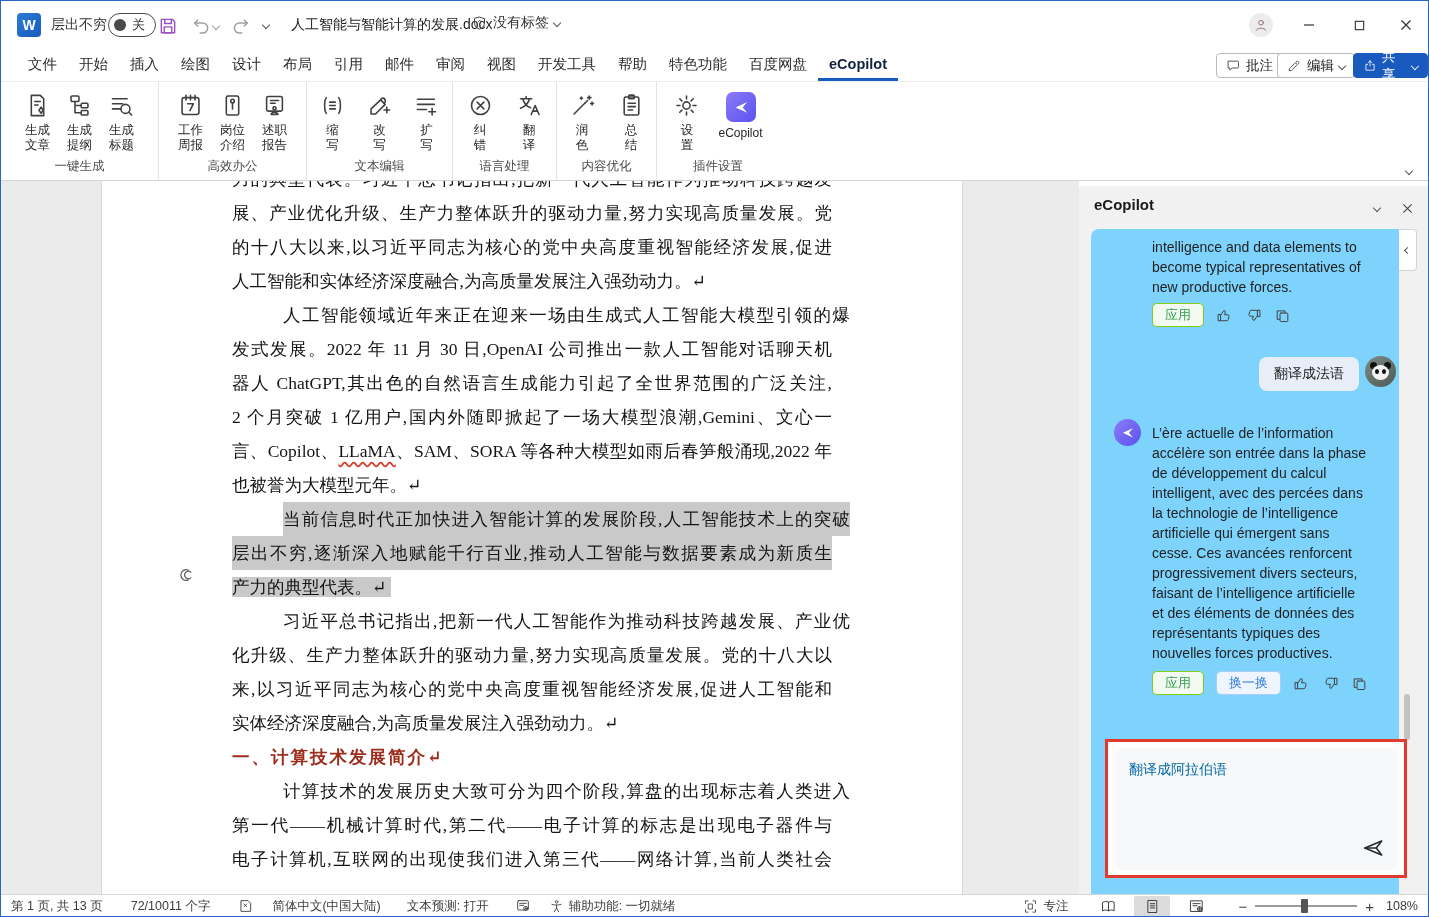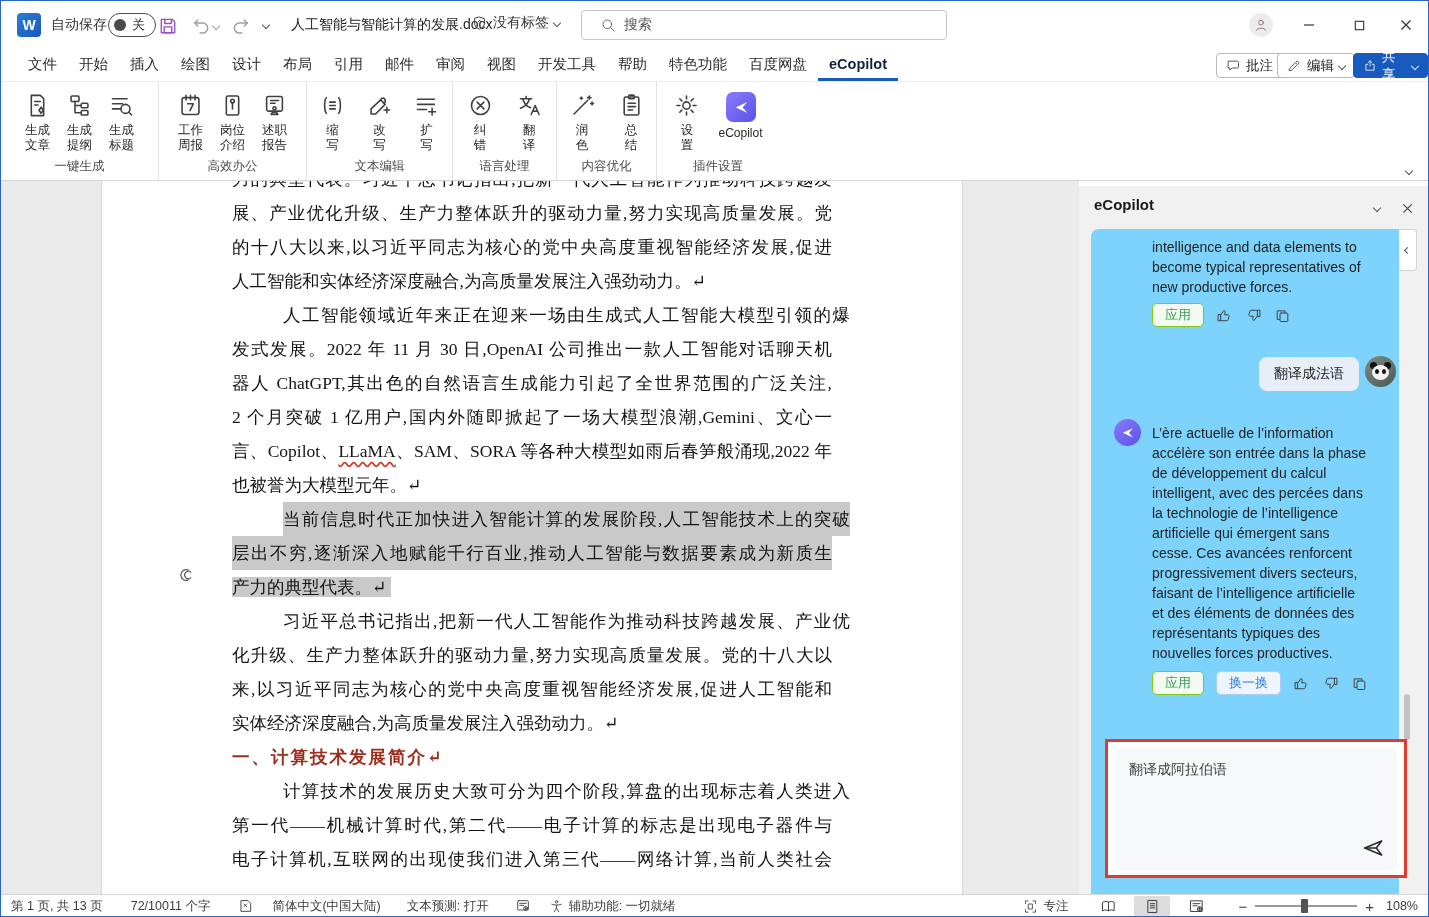--- a/index.html
+++ b/index.html
@@ -68,39 +68,39 @@
   .fbico{width:17px;height:17px}
   .userbubble{position:absolute;right:40px;top:128px;height:34px;background:#e7eef8;border-radius:8px;display:flex;align-items:center;padding:0 15px;font-size:14px;color:#1f1f1f}
   .panda{position:absolute;left:274px;top:127px;width:31px;height:31px;border-radius:50%;background:linear-gradient(140deg,#7d8b84,#4c5a54);overflow:hidden}
   .panda .face{position:absolute;left:7px;top:9px;width:17px;height:15px;border-radius:50%;background:#f2f2f0}
   .panda .ear{position:absolute;top:6px;width:7px;height:7px;border-radius:50%;background:#111}
   .panda .eye{position:absolute;top:13px;width:4px;height:5px;border-radius:50%;background:#111}
   .ai-avatar{position:absolute;left:23px;top:190px;width:27px;height:27px;border-radius:50%;background:linear-gradient(135deg,#8a7bf7,#5a53ee);display:flex;align-items:center;justify-content:center}
   .replytext{position:absolute;left:61px;top:194px;width:218px}
   .inputzone{position:absolute;left:26px;top:553px;width:302px;height:139px;border:3px solid #e23b2e;background:#fff}
   .inputbox{position:absolute;left:7px;top:6px;width:282px;height:122px;background:#f6f8fa;border-radius:8px}
-  .inputtext{position:absolute;left:14px;top:13px;font-size:14px;color:#404040}
+  .inputtext{position:absolute;left:14px;top:13px;font-size:14px;color:#0369a1}
   .sendbtn{position:absolute;right:10px;bottom:8px;width:28px;height:28px;display:flex;align-items:center;justify-content:center}
   
   .statusbar{position:absolute;left:0;top:893px;width:100%;height:23px;background:#fff;border-top:1px solid #d6d6d6;font-size:12.5px;color:#3b3b3b;display:flex;align-items:center}
   .sb-item{display:flex;align-items:center;gap:5px;white-space:nowrap}
   .sb-right{position:absolute;right:10px;display:flex;align-items:center}
   .viewbtn{width:36px;height:21px;display:flex;align-items:center;justify-content:center;border-radius:2px}
   .viewbtn.active{background:#dcdcdc}
   .zoomtrack{position:relative;width:102px;height:2px;background:#9a9a9a;margin:0 8px}
   .zoomhandle{position:absolute;left:46px;top:-6px;width:7px;height:14px;background:#555;border-radius:1px}
 </style>
 </head>
 <body>
 
 <div id="app">
 
   <div class="titlebar">
     <div class="appicon">W</div>
-    <span class="autosave-label">自动保存</span>
+    <span class="autosave-label">层出不穷</span>
     <div class="toggle">
       <span class="knob"></span>
       <span>关</span>
     </div>
     <div class="tb-btn" style="left:155px">
       <svg width="20" height="20" viewBox="0 0 24 24" class="ico" style="stroke:#9b4fc0;stroke-width:1.7">
         <path d="M4 4h13l3 3v13H4z"></path>
           <path d="M8 4v5h8V4"></path>
           <rect x="7.5" y="13" width="9" height="7"></rect>
       </svg>
@@ -121,27 +121,20 @@
     <span class="chev" style="position:absolute;left:262px;top:21px"></span>
     <span class="doc-title">人工智能与智能计算的发展.docx</span>
     <div class="label-status">
       <svg width="17" height="17" viewBox="0 0 24 24" class="ico">
         <path d="M12 3l7 2.2V11c0 5-3.5 7.8-7 9-3.5-1.2-7-4-7-9V5.2z"></path>
           <path d="M10.5 9.5c0-2.4 3.4-2.4 3.4 0 0 1.4-1.7 1.4-1.7 2.8"></path>
           <circle cx="12.2" cy="15.2" r="0.4"></circle>
       </svg>
       <span>没有标签</span>
       <span class="chev"></span>
-    </div>
-    <div class="searchbox">
-      <svg width="16" height="16" viewBox="0 0 24 24" class="ico" style="stroke:#5f6368">
-        <circle cx="11" cy="11" r="6.5"></circle>
-          <path d="M16 16l5 5"></path>
-      </svg>
-      <span>搜索</span>
     </div>
     <div class="account">
       <svg width="16" height="16" viewBox="0 0 24 24" class="ico" style="stroke:#8a6d6d">
         <circle cx="12" cy="8.5" r="3.5"></circle>
           <path d="M5 20c1.5-4.5 12.5-4.5 14 0"></path>
       </svg>
     </div>
     <div class="winctl" style="left:1293px">
       <svg width="14" height="14" viewBox="0 0 14 14">
           <path d="M2 7h10" stroke="#333" stroke-width="1.2"></path>

